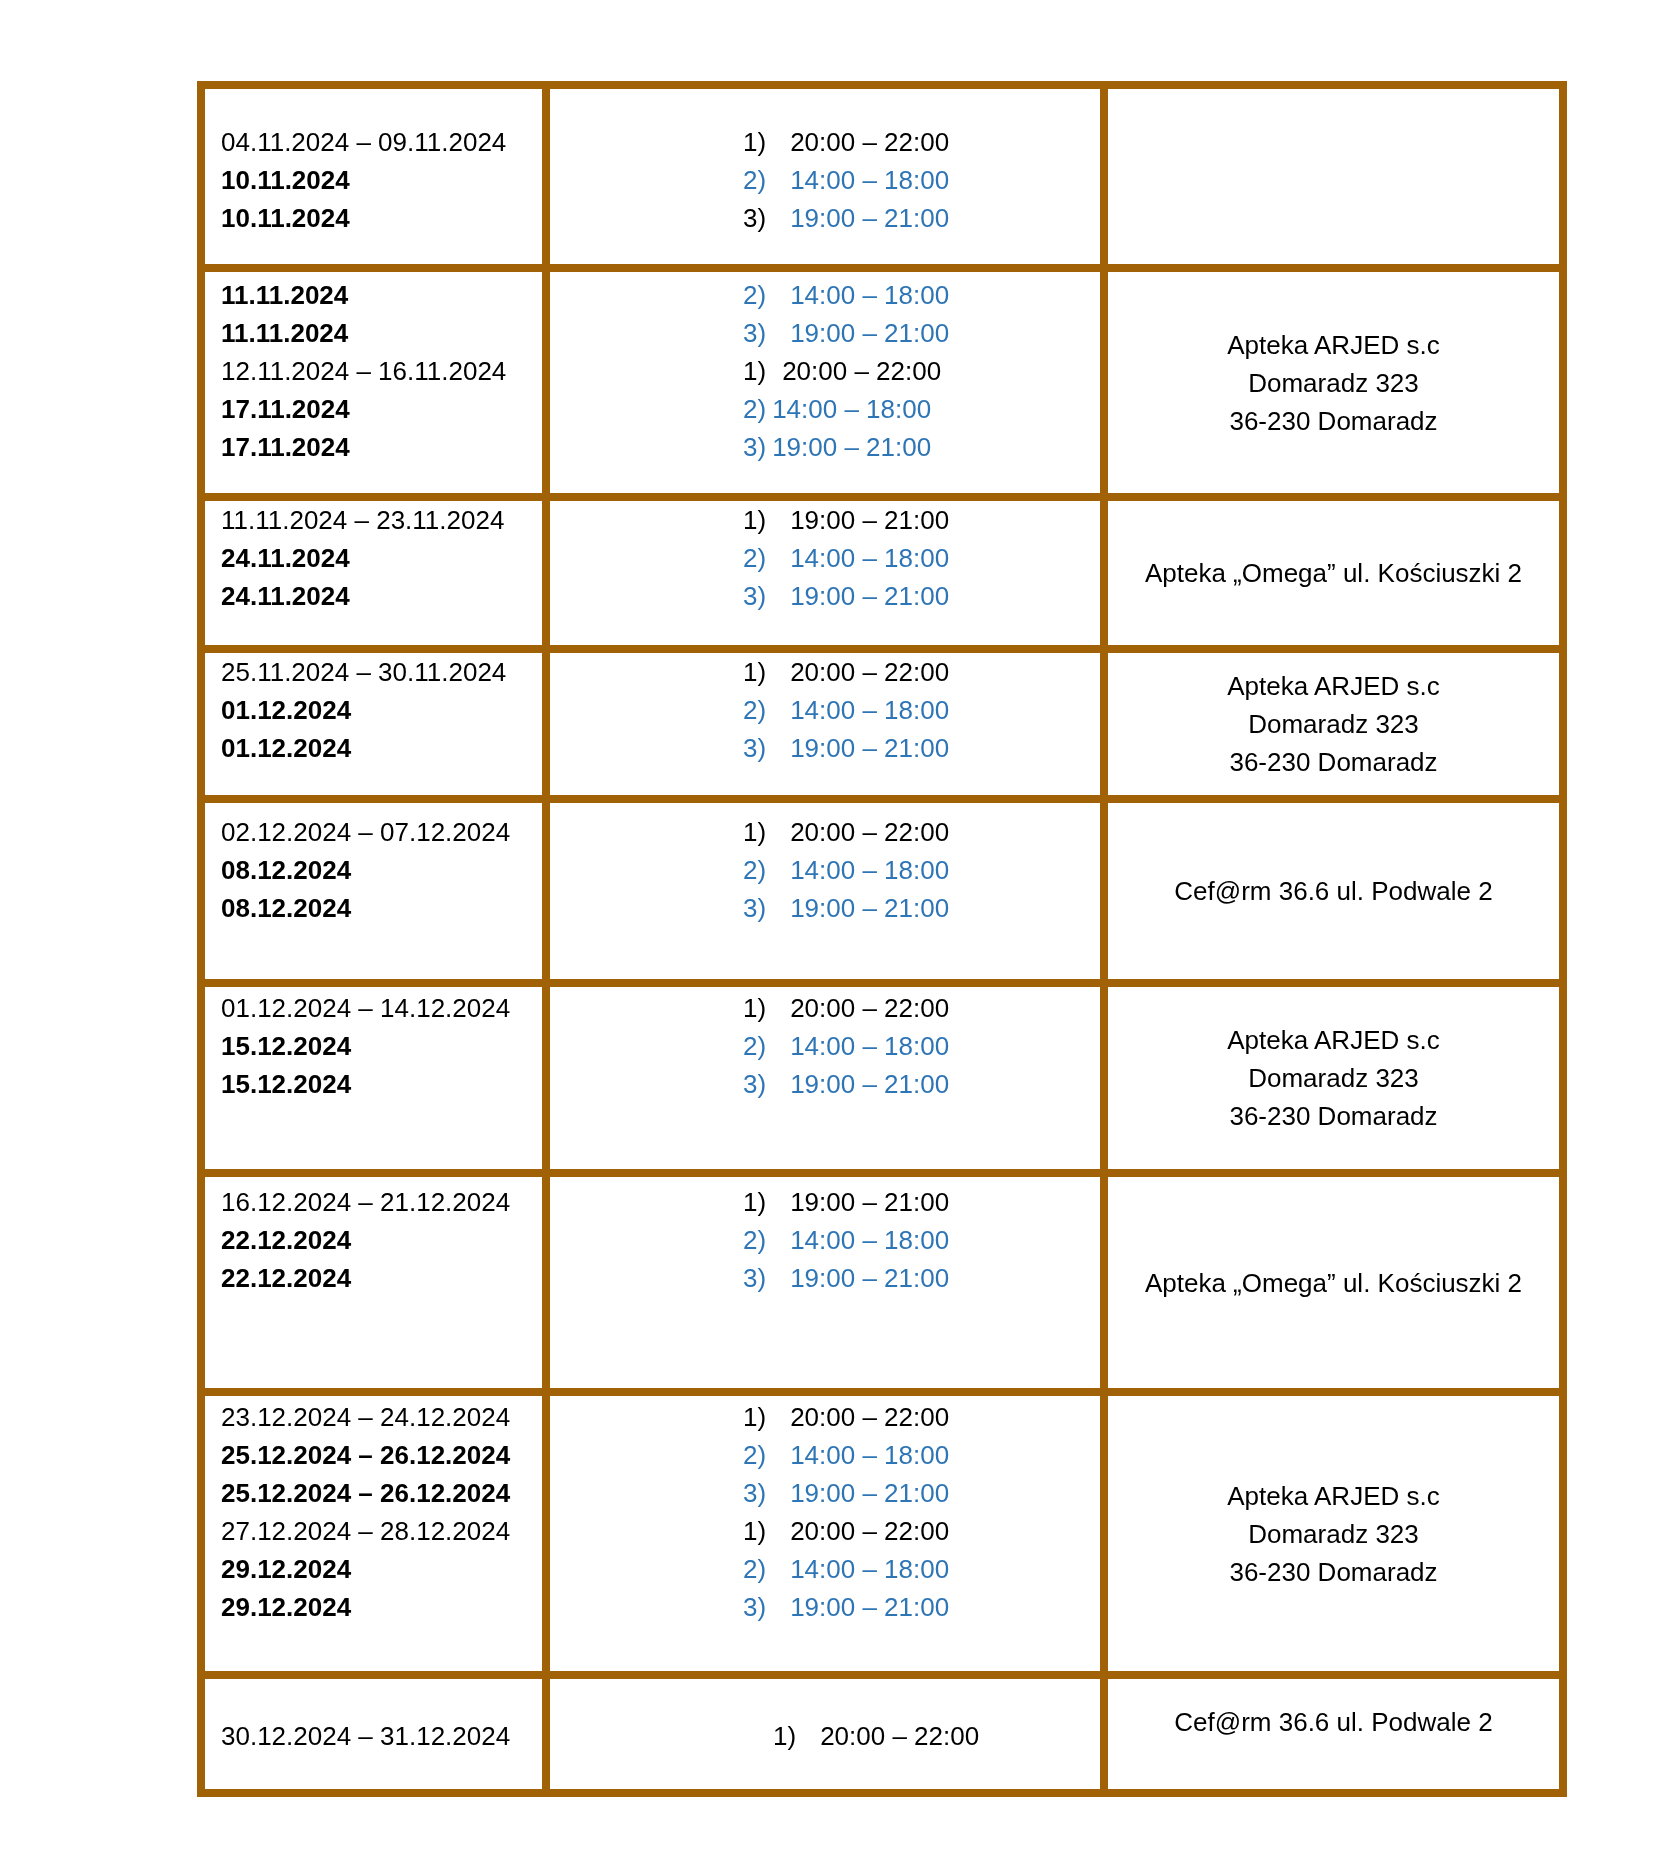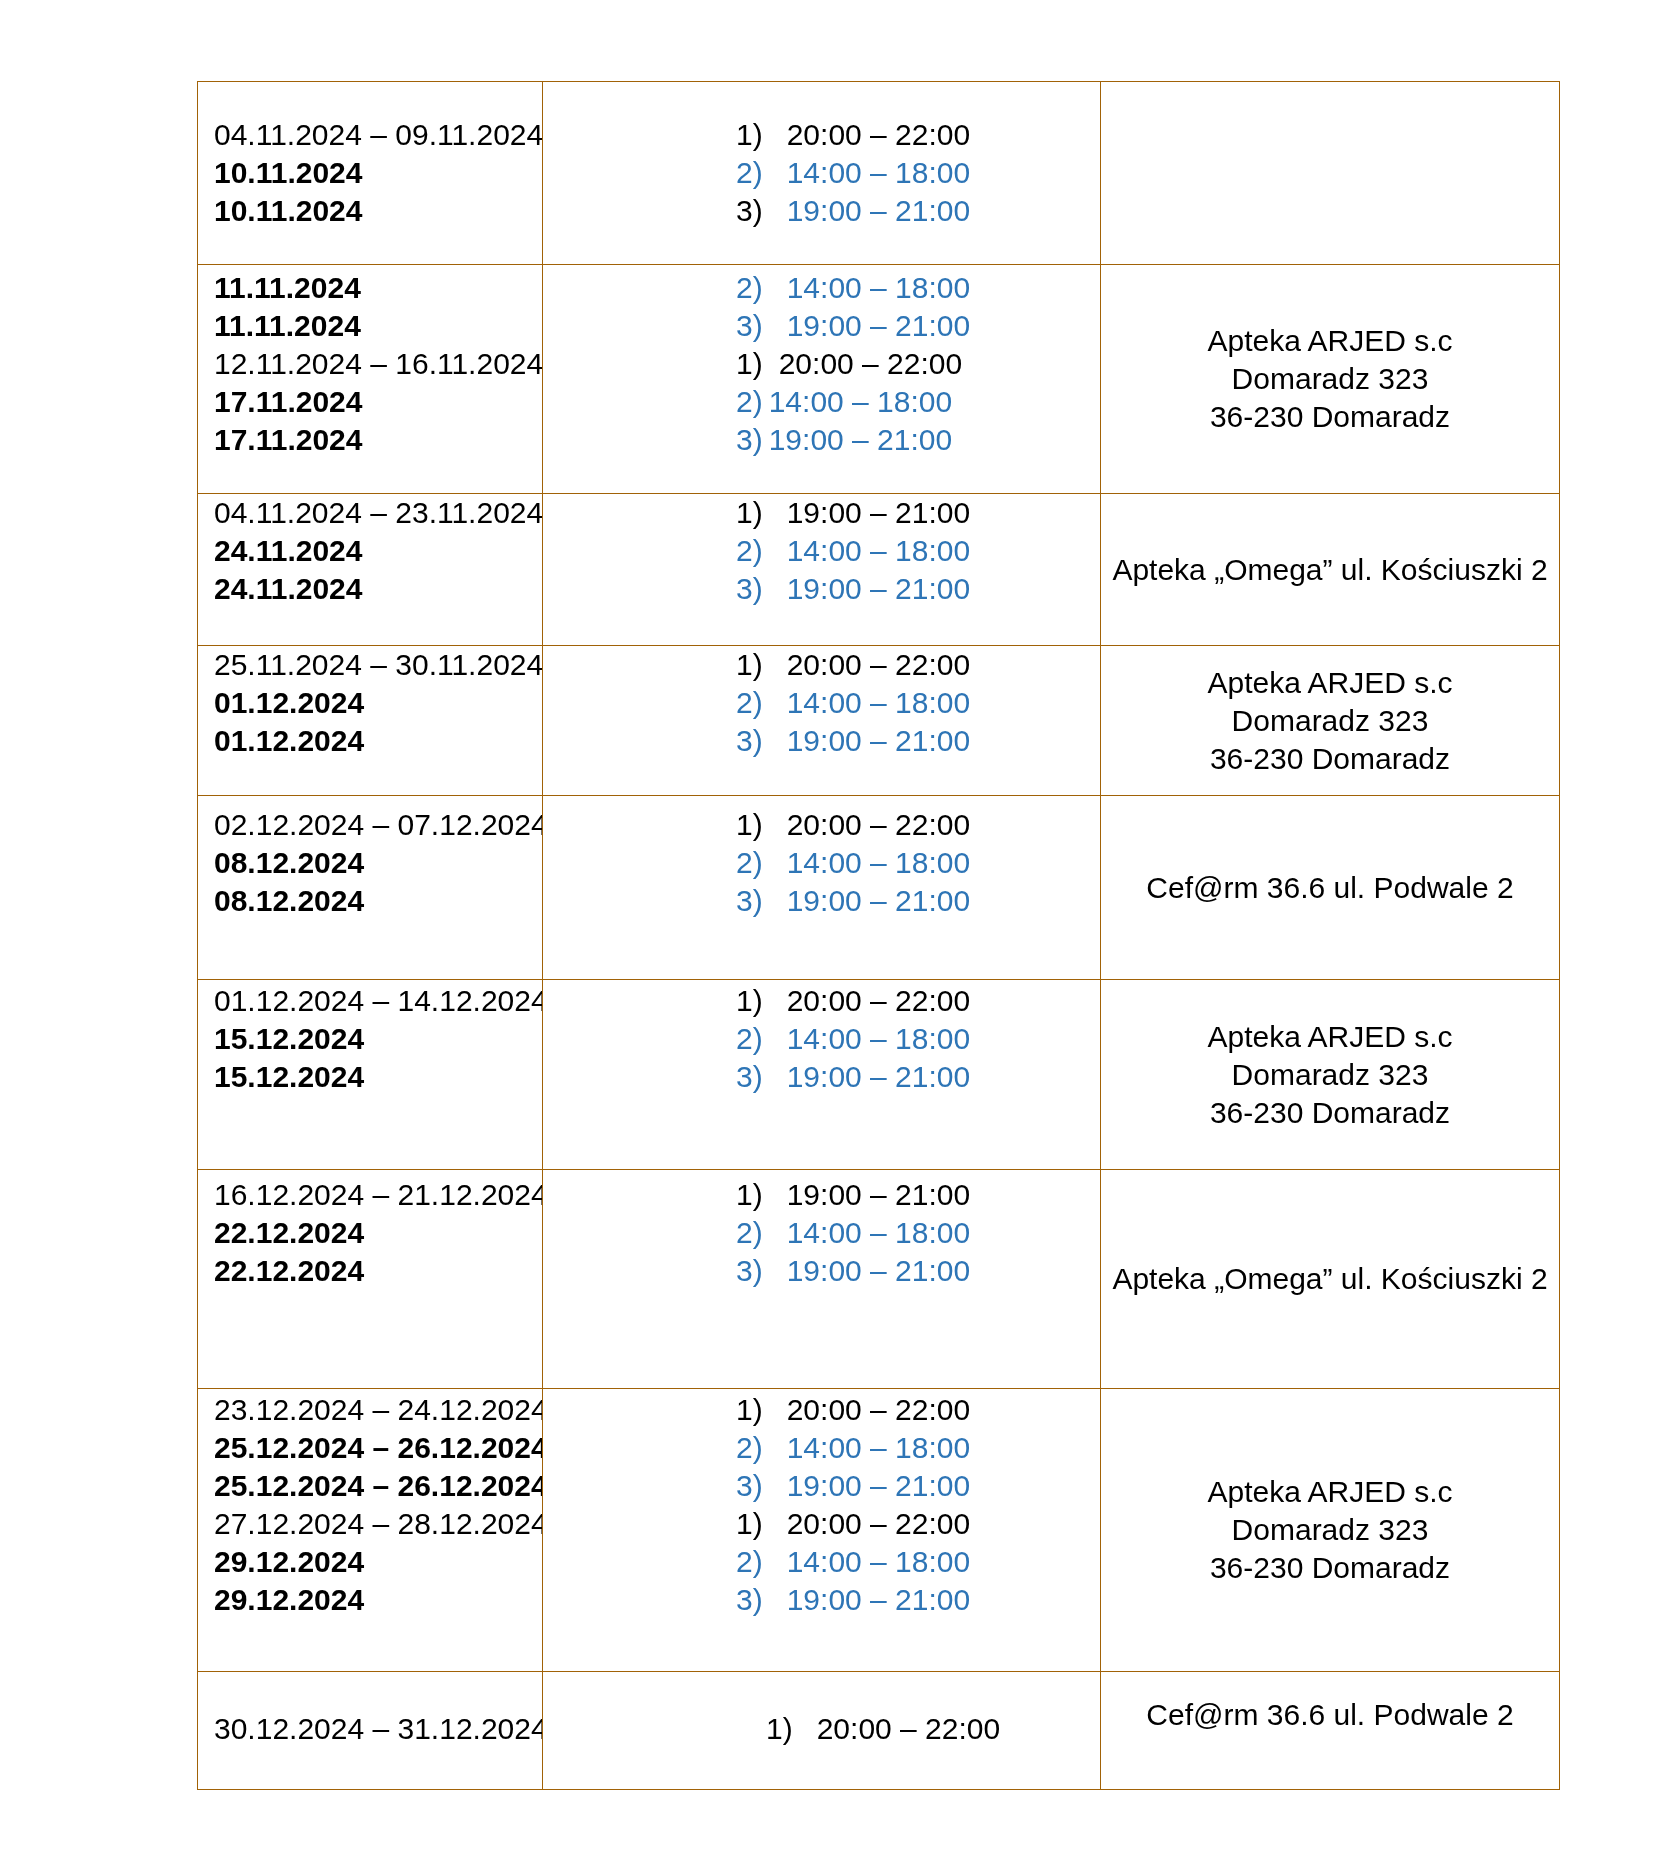--- a/index.html
+++ b/index.html
@@ -18,23 +18,23 @@
     left: 197px; top: 81px;
     width: 1362px;
     border-collapse: collapse;
     table-layout: fixed;
   }
   col.col-dates    { width: 345px; }
   col.col-hours    { width: 558px; }
   col.col-pharmacy { width: 459px; }
 
   td {
-    border: 1px solid #a16207;
+    border: 8px solid #a16207;
     padding: 0;
-    font-size: 30px;
+    font-size: 26px;
     line-height: 38px;
     overflow: hidden;
   }
   td.c1, td.c2 { vertical-align: top; }
   td.c3 { vertical-align: middle; text-align: center; padding: 0 8px; }
 
   
   tr:nth-child(1) { height: 183px; }
   tr:nth-child(2) { height: 229px; }
   tr:nth-child(3) { height: 152px; }
@@ -118,21 +118,21 @@
             </div>
           </td>
           <td class="c3">
             <div class="ph-line">Apteka ARJED s.c</div>
             <div class="ph-line">Domaradz 323</div>
             <div class="ph-line">36-230 Domaradz</div>
           </td>
         </tr>
         <tr>
           <td class="c1">
-            <div class="date-line">04.11.2024 – 23.11.2024</div>
+            <div class="date-line">11.11.2024 – 23.11.2024</div>
             <div class="date-line hl">24.11.2024</div>
             <div class="date-line hl">24.11.2024</div>
           </td>
           <td class="c2">
             <div class="times">
               <div class="time-line"><span class="time-num">1)</span><span class="time-val gap-wide">19:00 – 21:00</span></div>
               <div class="time-line"><span class="time-num hl">2)</span><span class="time-val gap-wide hl">14:00 – 18:00</span></div>
               <div class="time-line"><span class="time-num hl">3)</span><span class="time-val gap-wide hl">19:00 – 21:00</span></div>
             </div>
           </td>

